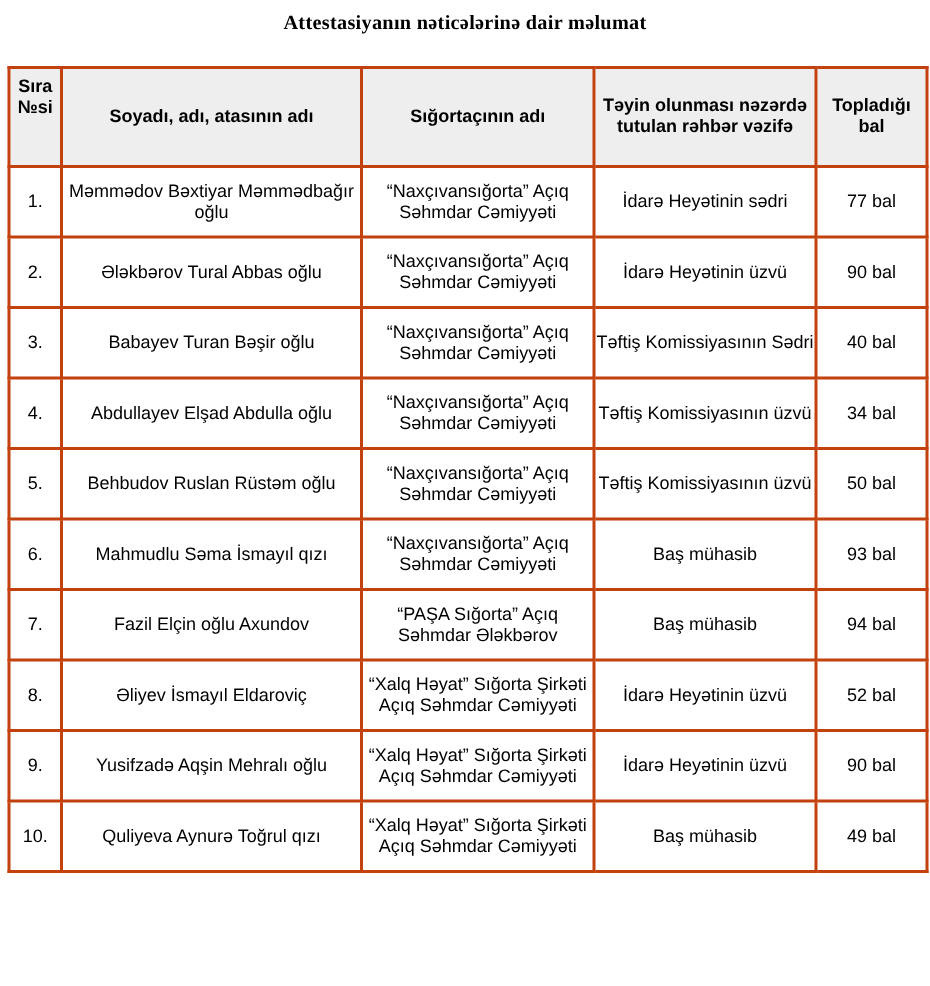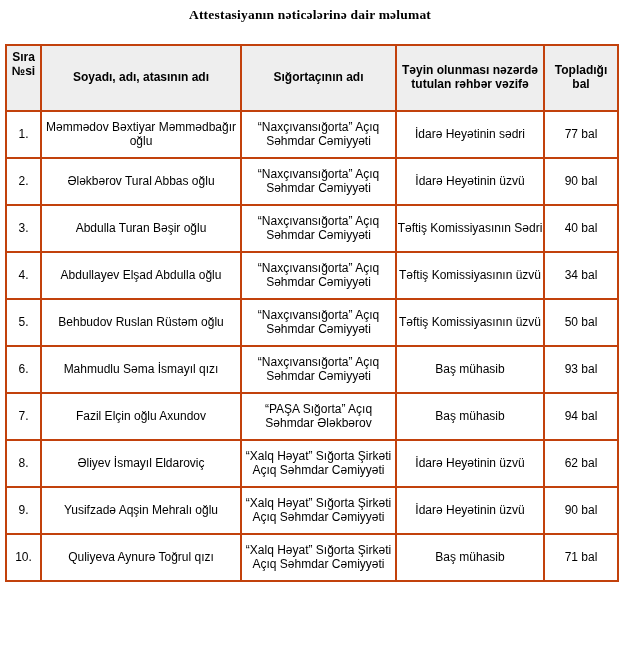--- a/index.html
+++ b/index.html
@@ -94,21 +94,21 @@
       </tr>
       <tr>
         <td>2.</td>
         <td>Ələkbərov Tural Abbas oğlu</td>
         <td>“Naxçıvansığorta” Açıq Səhmdar Cəmiyyəti</td>
         <td>İdarə Heyətinin üzvü</td>
         <td>90 bal</td>
       </tr>
       <tr>
         <td>3.</td>
-        <td>Abdulla Turan Bəşir oğlu</td>
+        <td>Babayev Turan Bəşir oğlu</td>
         <td>“Naxçıvansığorta” Açıq Səhmdar Cəmiyyəti</td>
         <td>Təftiş Komissiyasının Sədri</td>
         <td>40 bal</td>
       </tr>
       <tr>
         <td>4.</td>
         <td>Abdullayev Elşad Abdulla oğlu</td>
         <td>“Naxçıvansığorta” Açıq Səhmdar Cəmiyyəti</td>
         <td>Təftiş Komissiyasının üzvü</td>
         <td>34 bal</td>
@@ -132,31 +132,31 @@
         <td>Fazil Elçin oğlu Axundov</td>
         <td>“PAŞA Sığorta” Açıq Səhmdar Ələkbərov</td>
         <td>Baş mühasib</td>
         <td>94 bal</td>
       </tr>
       <tr>
         <td>8.</td>
         <td>Əliyev İsmayıl Eldaroviç</td>
         <td>“Xalq Həyat” Sığorta Şirkəti Açıq Səhmdar Cəmiyyəti</td>
         <td>İdarə Heyətinin üzvü</td>
-        <td>62 bal</td>
+        <td>52 bal</td>
       </tr>
       <tr>
         <td>9.</td>
         <td>Yusifzadə Aqşin Mehralı oğlu</td>
         <td>“Xalq Həyat” Sığorta Şirkəti Açıq Səhmdar Cəmiyyəti</td>
         <td>İdarə Heyətinin üzvü</td>
         <td>90 bal</td>
       </tr>
       <tr>
         <td>10.</td>
         <td>Quliyeva Aynurə Toğrul qızı</td>
         <td>“Xalq Həyat” Sığorta Şirkəti Açıq Səhmdar Cəmiyyəti</td>
         <td>Baş mühasib</td>
-        <td>71 bal</td>
+        <td>49 bal</td>
       </tr>
     </tbody>
   </table>
 </div>
 
 </body></html>

